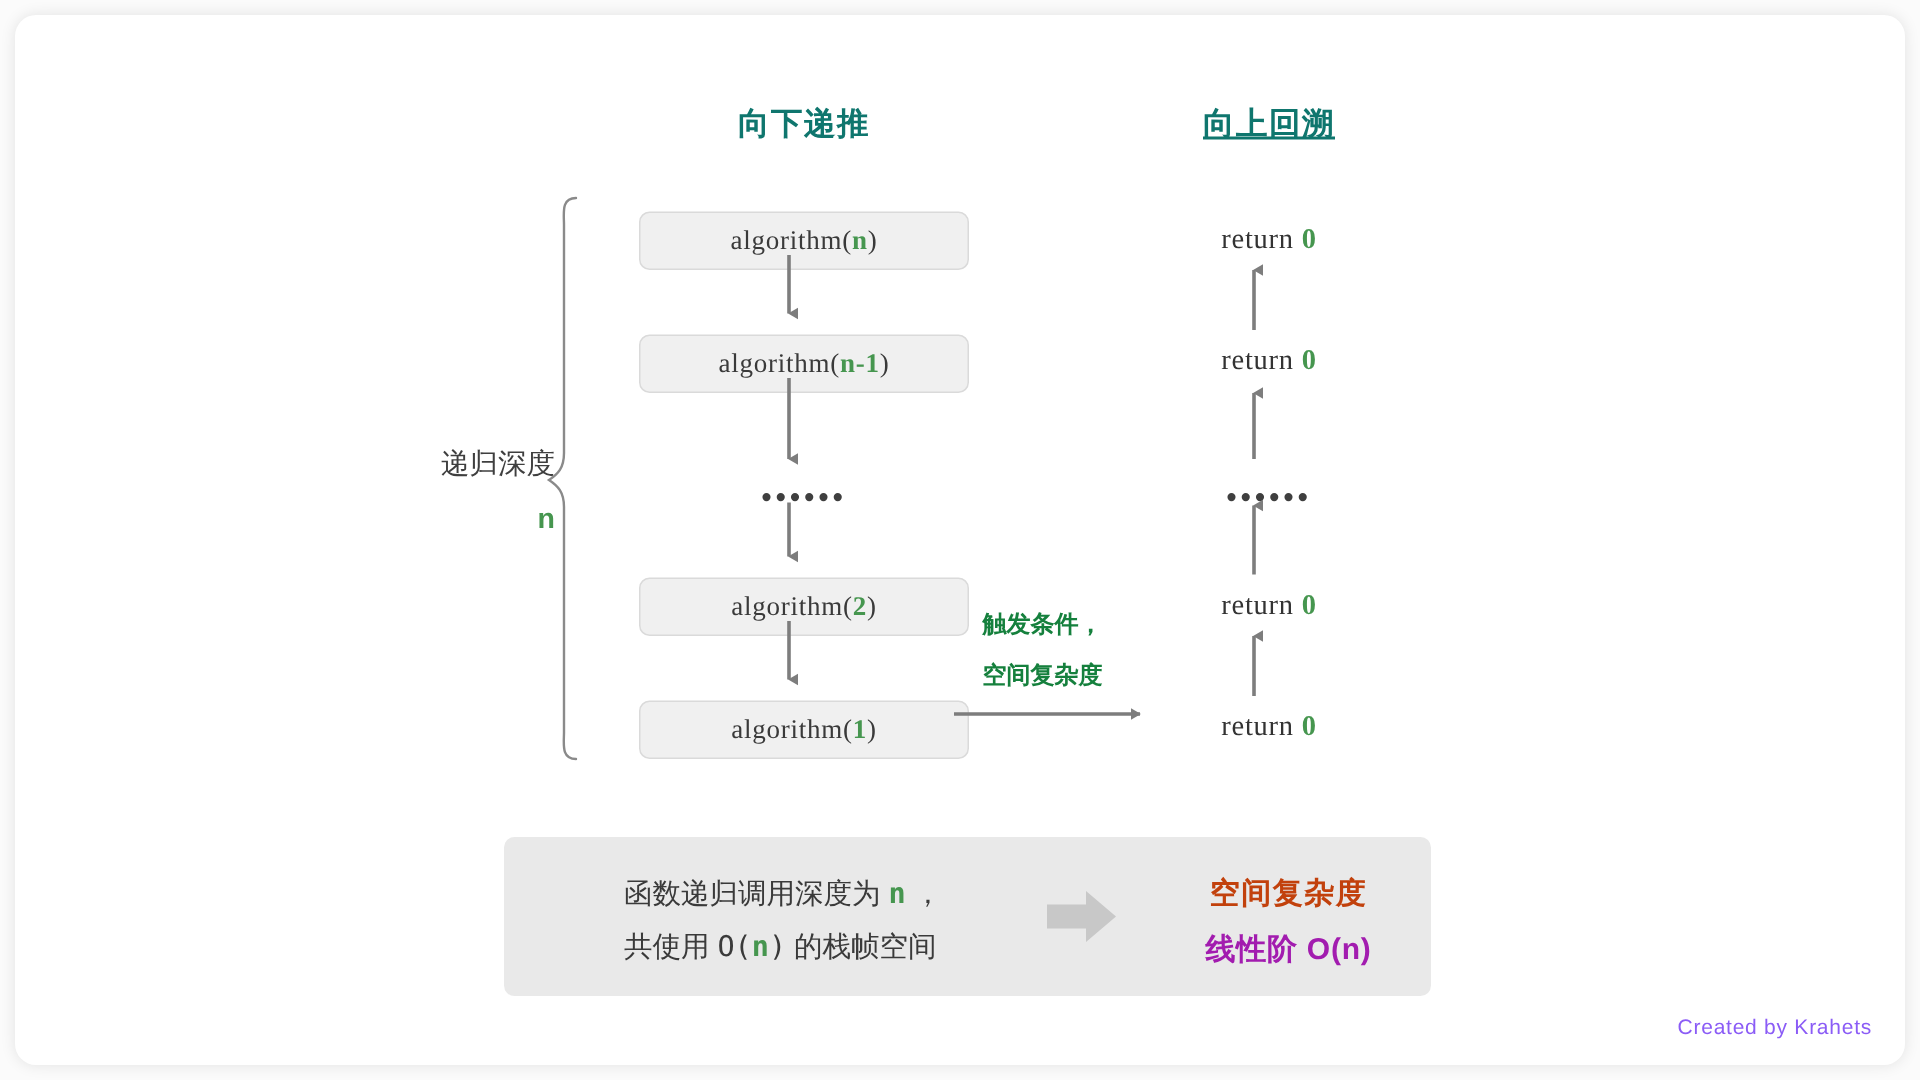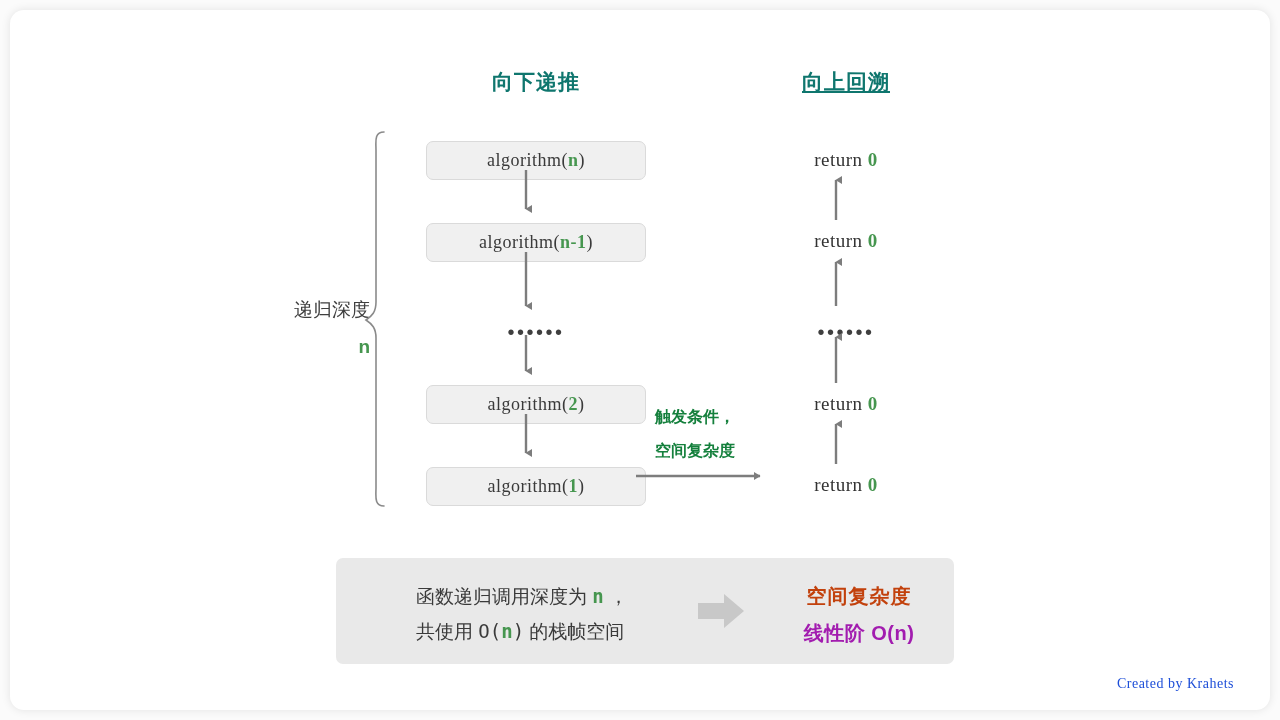--- a/index.html
+++ b/index.html
@@ -173,25 +173,25 @@
     display: block;
     font-size: 20px;
     font-weight: bold;
     color: #a21caf;
     letter-spacing: 0.5px;
   }
 
   
   #credit {
     position: absolute;
-    right: 36px;
+    right: 22px;
     bottom: 18px;
-    font-family: Liberation Serif, serif;
+    font-family: Liberation Sans, sans-serif;
     font-size: 14px;
-    color: #1d4ed8;
+    color: #8b5cf6;
     letter-spacing: 0.5px;
     white-space: nowrap;
   }
 </style>
 </head>
 <body>
 
 <div id="card">
 
   <div class="col-header" id="header-down">向下递推</div>

